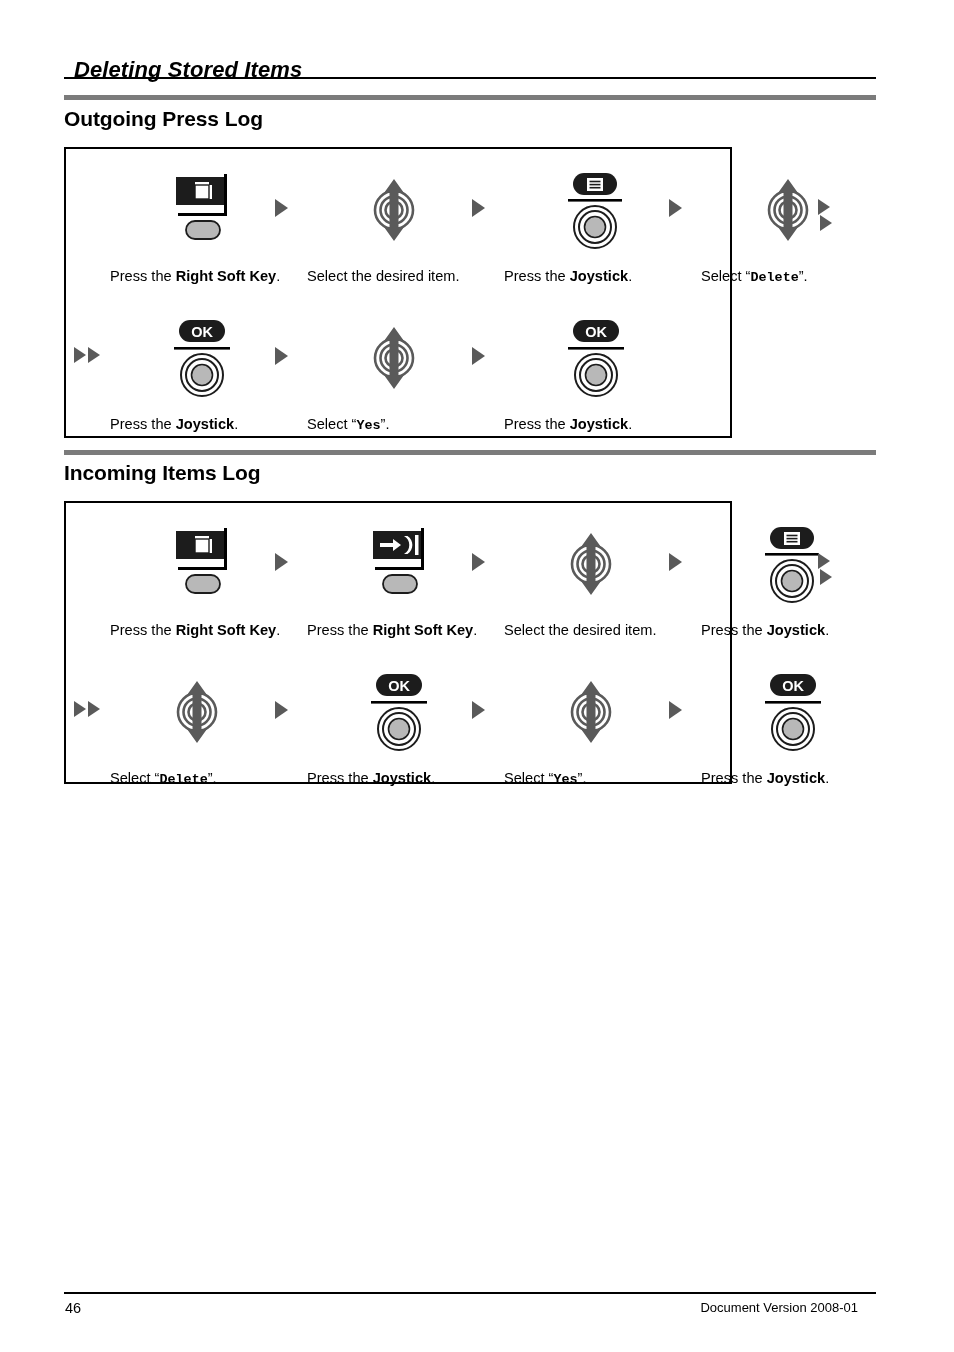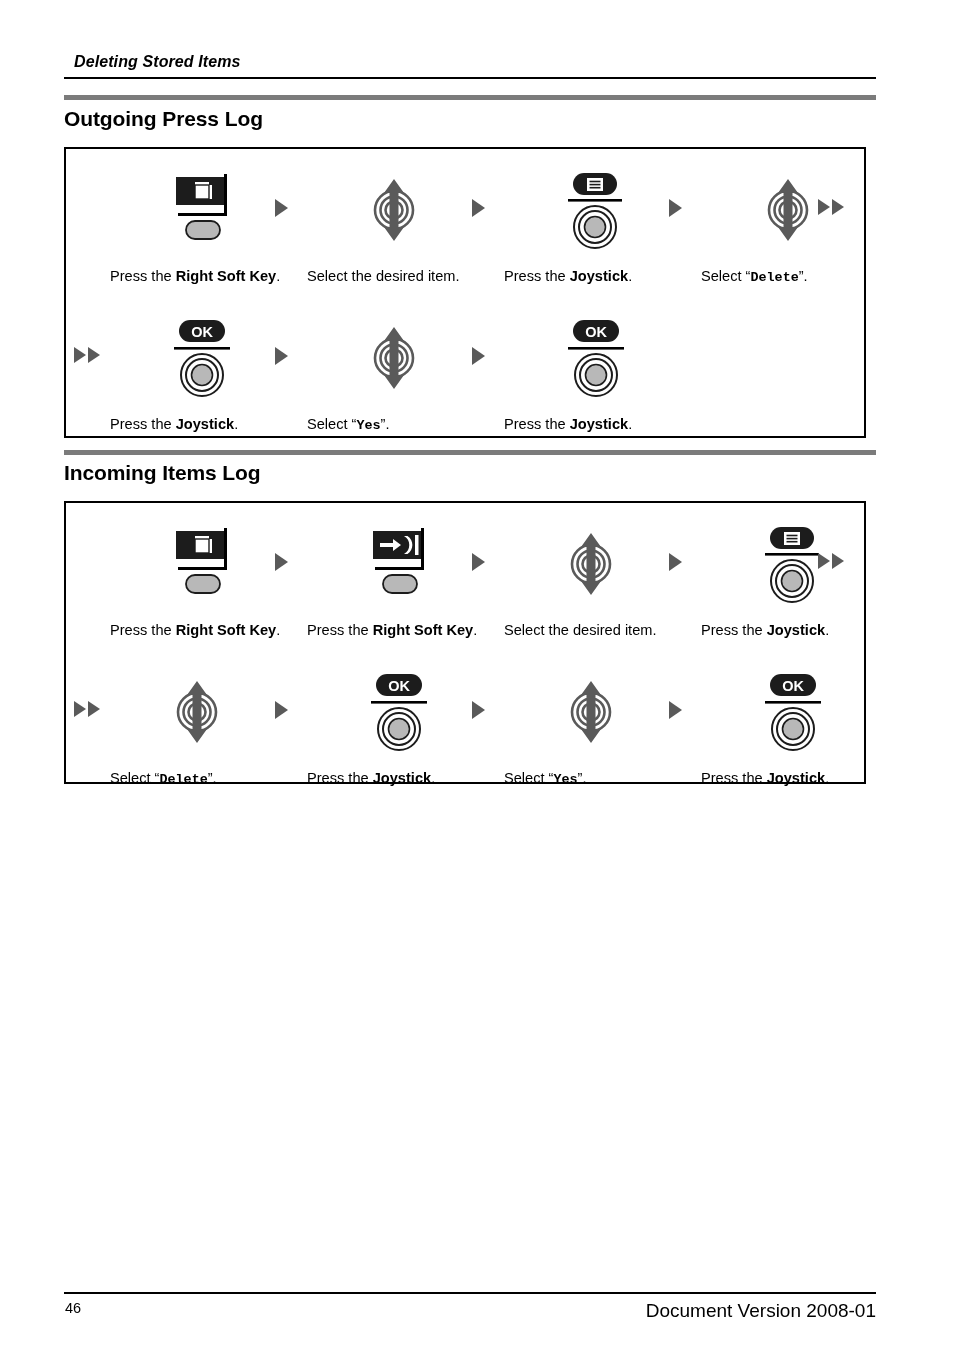--- a/index.html
+++ b/index.html
@@ -20,21 +20,21 @@
     left: 0; top: 0;
     width: 954px;
     height: 1352px;
   }
 
   
   .doc-title {
     position: absolute;
     left: 74px;
     top: 42px;
-    font-size: 16px;
+    font-size: 22px;
     font-weight: bold;
     font-style: italic;
     letter-spacing: 0.1px;
   }
   .title-rule {
     position: absolute;
     left: 64px;
     top: 77px;
     width: 812px;
     height: 2px;
@@ -54,21 +54,21 @@
     left: 64px;
     font-size: 21px;
     font-weight: bold;
     letter-spacing: -0.1px;
   }
 
   
   .stepbox {
     position: absolute;
     left: 64px;
-    width: 802px;
+    width: 668px;
     border: 2px solid #000;
     background: #fff;
     box-sizing: border-box;
   }
 
   .row { position: relative; }
   .icon-wrap {
     position: absolute;
     top: 0;
     height: 78px;
@@ -117,23 +117,23 @@
     background: #000;
   }
   .foot-left {
     position: absolute;
     left: 65px;
     top: 1300px;
     font-size: 14.5px;
   }
   .foot-right {
     position: absolute;
-    right: 78px;
+    right: 96px;
     top: 1300px;
-    font-size: 19px;
+    font-size: 13px;
   }
 </style>
 </head>
 <body>
 
 <div class="page">
 
   <h1 class="doc-title">Deleting Stored Items</h1>
   <div class="title-rule"></div>
 

